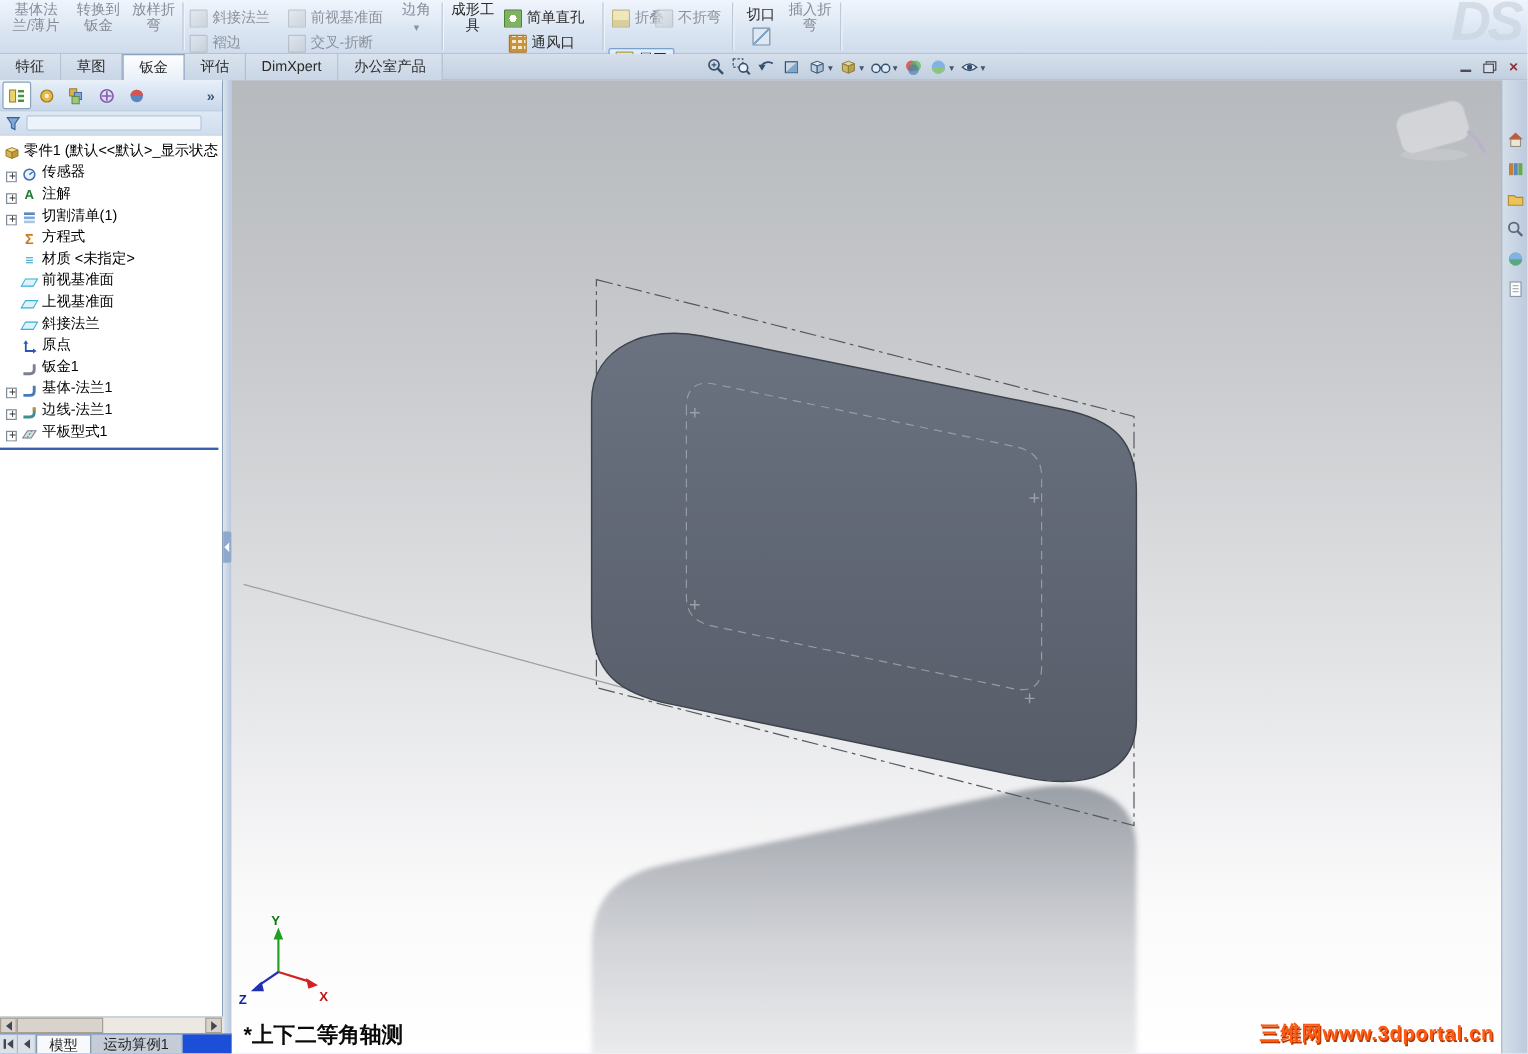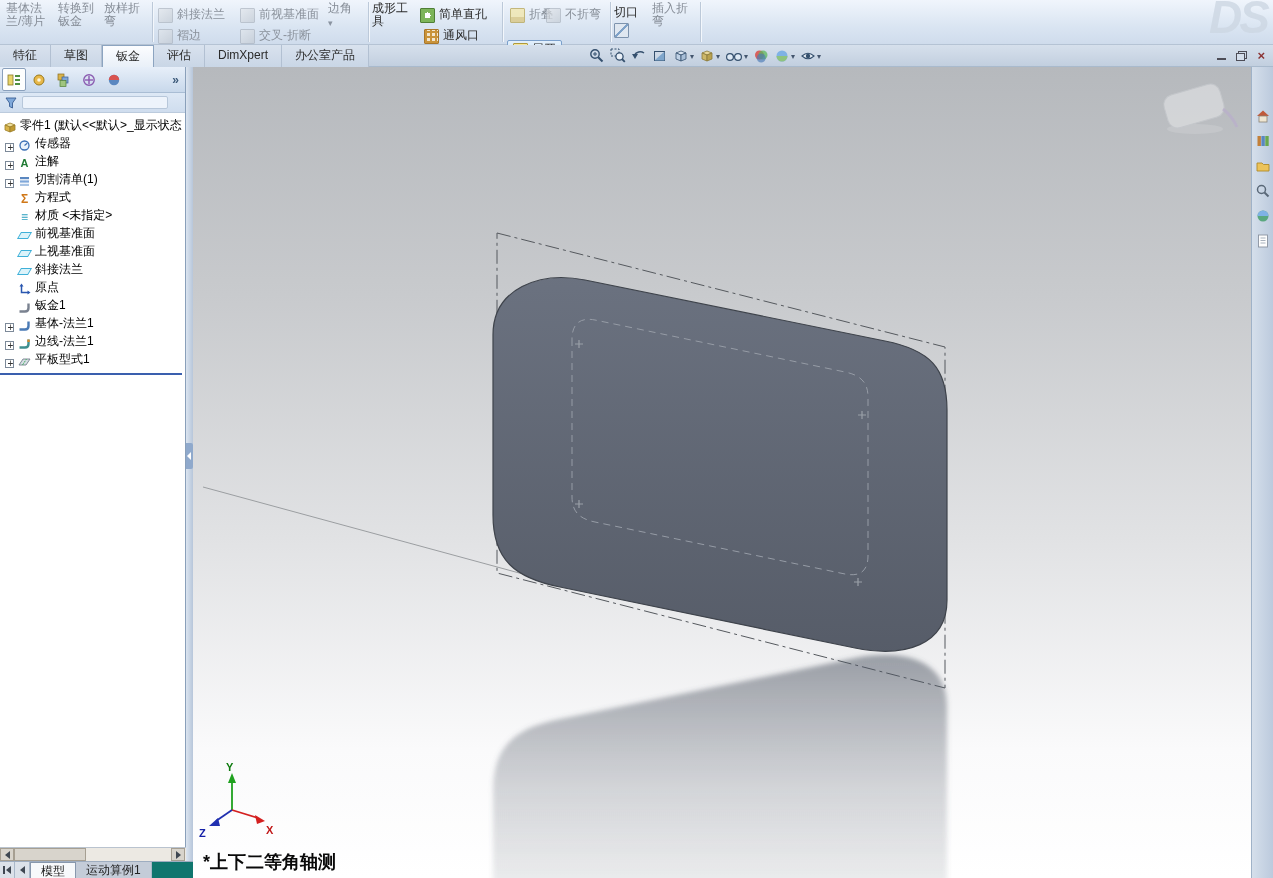--- a/index.html
+++ b/index.html
@@ -6,21 +6,21 @@
   html,body { margin:0; padding:0; }
   body {
     width:1273px; height:878px; position:relative; overflow:hidden;
     font-family:"Liberation Sans","DejaVu Sans",sans-serif; font-size:12px; color:#222;
     background:#e8eef6;
   }
   
   #ribbon { position:absolute; left:0; top:0; width:1273px; height:45px;
     background:linear-gradient(#f0f5fc,#dae5f2 60%,#cfdcec); border-bottom:1px solid #b5c3d4; }
   .sep { position:absolute; top:2px; height:40px; width:1px; background:#bcc9d9; box-shadow:1px 0 0 #f3f7fc; }
-  .rbig { position:absolute; top:0; height:44px; width:48px; 
+  .rbig { position:absolute; top:0; height:44px; width:48px; text-align:center;
     font-size:12px; line-height:13px; padding-top:2px; color:#858c96; cursor:default; }
   .rbig.en { color:#2b2b2b; }
   .rbig .dd { display:block; font-size:9px; color:#8a93a0; line-height:9px; margin-top:4px; }
   .rsmall { position:absolute; height:19px; display:flex; align-items:flex-end; gap:4px;
     font-size:12px; color:#8a919b; white-space:nowrap; }
   .rsmall.en { color:#2b2b2b; }
   .hl { border:1px solid #7ba0cc; background:linear-gradient(#e3f0fc,#c2d9f1); border-radius:2px; padding:0 5px; }
   .ic { width:15px; height:15px; flex:none; display:inline-block; border:1px solid #a8b0bb;
     background:linear-gradient(135deg,#e2e6eb,#c3cad2); border-radius:1px; }
   .ic.dis { opacity:.65; }
@@ -92,21 +92,21 @@
     background:linear-gradient(90deg,#d5dfeb,#bccadd); border-left:1px solid #9fb2c8; }
   .tp-ic { width:18px; height:18px; margin:7px auto 0 auto; display:flex; align-items:center; justify-content:center; }
   .tp-first { margin-top:40px; }
   
   #hscroll { position:absolute; left:0; top:847px; width:186px; height:14px; background:#ece9e3; border-top:1px solid #b9c3cf; }
   .sbtn { position:absolute; top:0; width:14px; height:13px; background:#d8d4cc; border:1px solid #a69f92;
     display:flex; align-items:center; justify-content:center; }
   .sthumb { position:absolute; left:14px; top:0; width:72px; height:13px; background:#d8d4cc; border:1px solid #a69f92; }
   .tri-l { width:0; height:0; border-top:4px solid transparent; border-bottom:4px solid transparent; border-right:5px solid #3f4752; }
   .tri-r { width:0; height:0; border-top:4px solid transparent; border-bottom:4px solid transparent; border-left:5px solid #3f4752; }
-  #doctabs { position:absolute; left:0; top:861px; width:193px; height:17px; background:#0f766e;
+  #doctabs { position:absolute; left:0; top:861px; width:193px; height:17px; background:#1d4ed8;
     border-top:1px solid #9eadc0; display:flex; align-items:stretch; }
   .navbtn { width:15px; background:#dbe1e9; border-right:1px solid #aab8c9; display:flex; align-items:center; justify-content:center; gap:1px; }
   .bar { width:2px; height:8px; background:#3f4752; }
   .dtab { padding:0 10px; line-height:16px; color:#222; background:#c4ccd8; border-right:1px solid #aab8c9; }
   .dtab.active { background:#f7f9fb; border:1px solid #8898ad; border-bottom:none; }
 </style>
 </head>
 <body>
 
 <div id="ribbon">
@@ -510,20 +510,21 @@
       <polygon points="72,754 62,748 64,757" fill="#d42020"></polygon>
       <line x1="39" y1="743" x2="23" y2="754" stroke="#2030b0"></line>
       <polygon points="16,759 25,751 27,759" fill="#2030b0"></polygon>
       <text x="33" y="704" font-size="11" font-weight="bold" fill="#0c7a0c" stroke="none">Y</text>
       <text x="73" y="767" font-size="11" font-weight="bold" fill="#c01818" stroke="none">X</text>
       <text x="6" y="770" font-size="11" font-weight="bold" fill="#1520a8" stroke="none">Z</text>
     </g>
   </svg>
 
   <div id="viewlabel">*上下二等角轴测</div>
+  <div id="watermark">三维网www.3dportal.cn</div>
 </div>
 
 <div id="taskpane">
   <span class="tp-ic tp-first">
     <svg width="16" height="16">
         <polygon points="2,8 8,2.5 14,8" fill="#c05a3a"></polygon>
         <rect x="4" y="8" width="8" height="6" fill="#efe6d2" stroke="#8a8276" stroke-width="0.8"></rect>
       </svg>
   </span>
   <span class="tp-ic">

